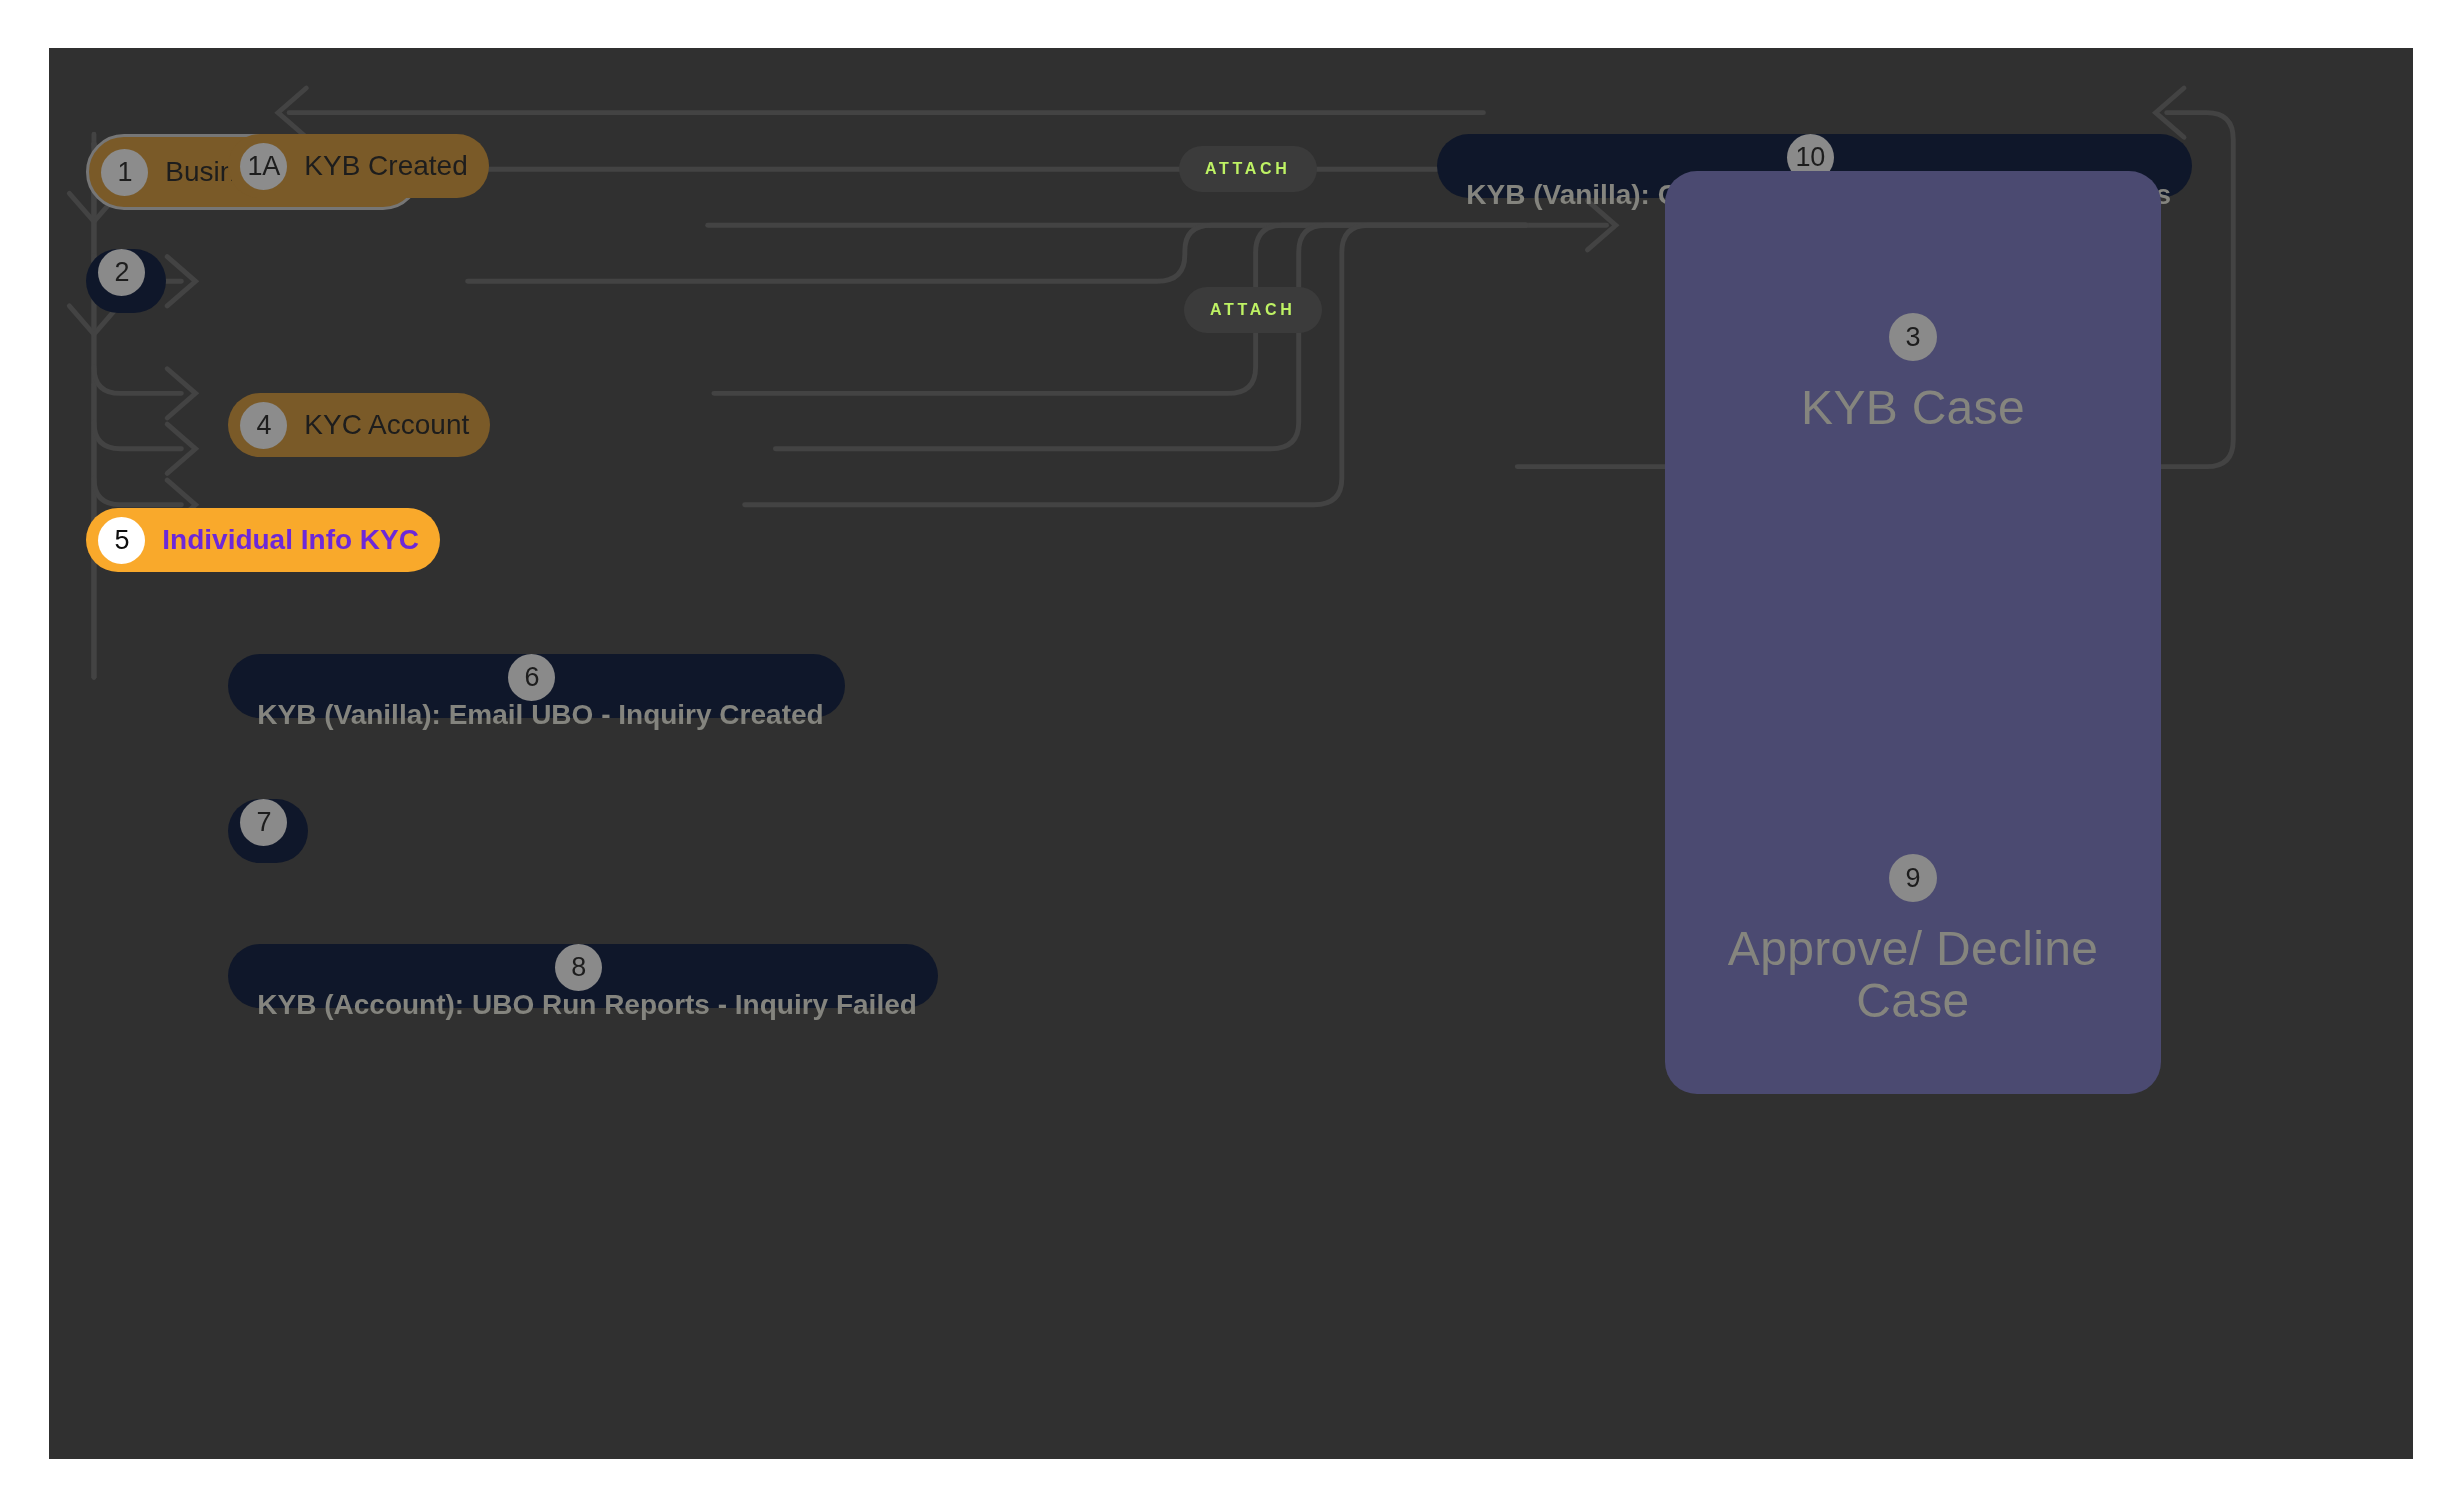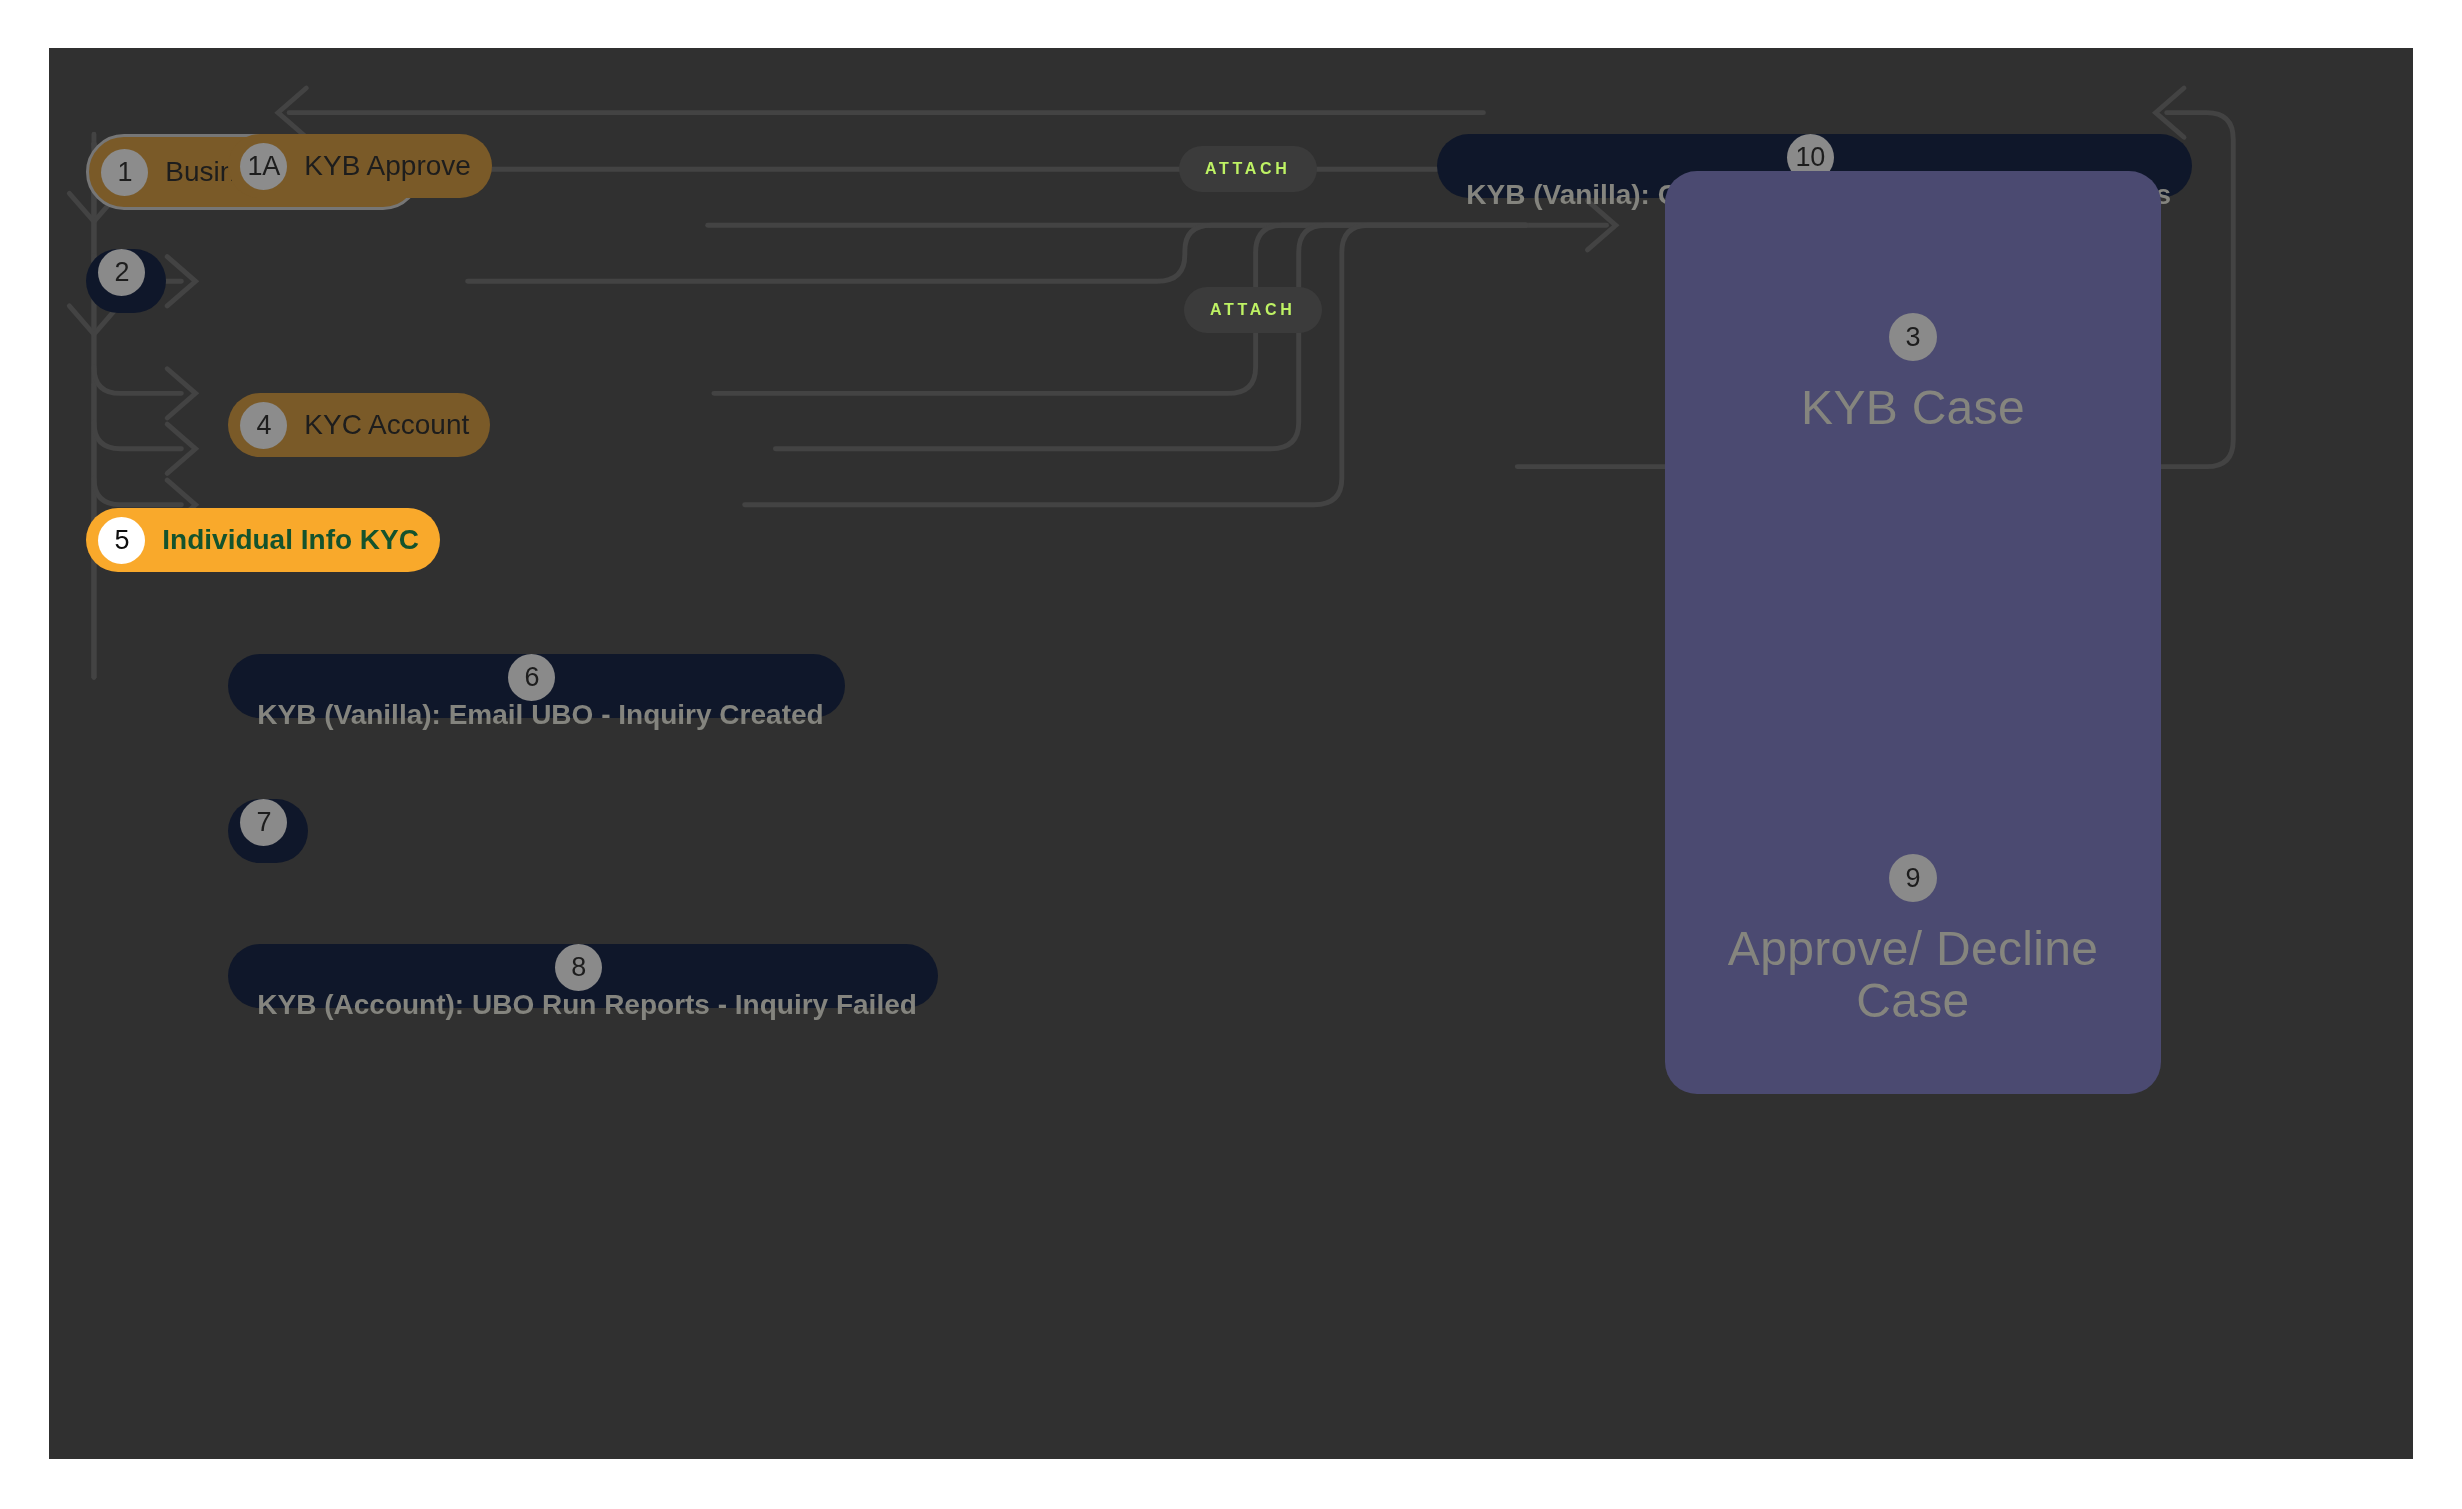--- a/index.html
+++ b/index.html
@@ -58,21 +58,21 @@
   .outlined { border: 3.7px solid #767676; }
 
   
   .t-purple { background: #0f172a; flex-direction: column; }
   .t-purple .badge { background: #8a8a8a; color: #1d1d1d; }
   .t-purple .label { color: #84847e; font-weight: 600; }
 
   
   .t-orange { background: #f9a92b; }
   .t-orange .badge { background: #ffffff; color: #0d0d0d; font-weight: 500; }
-  .t-orange .label { color: #14532d; font-weight: 700; }
+  .t-orange .label { color: #6d28d9; font-weight: 700; }
 
   
   .chip {
     position: absolute;
     height: 46px;
     border-radius: 615px;
     background: #3b3b3b;
     display: flex; align-items: center; justify-content: center;
     padding: 0 26px;
     font-size: 16px;
@@ -193,21 +193,21 @@
       </g>
     </svg>
 
     <div class="node pill t-brown outlined" id="n1" style="left:37px; top:86px; height:76px;">
       <div class="badge">1</div>
       <div class="label">Business Info KYB</div>
     </div>
 
     <div class="node pill t-brown" id="n1a" style="left:179px; top:86px;">
       <div class="badge">1A</div>
-      <div class="label">KYB Approve</div>
+      <div class="label">KYB Created</div>
     </div>
 
     <div class="node pill t-purple" id="n2" style="left:37px; top:201px;">
       <div class="badge">2</div>
     </div>
 
     <div class="node pill t-brown" id="n4" style="left:179px; top:345px;">
       <div class="badge">4</div>
       <div class="label">KYC Account</div>
     </div>

